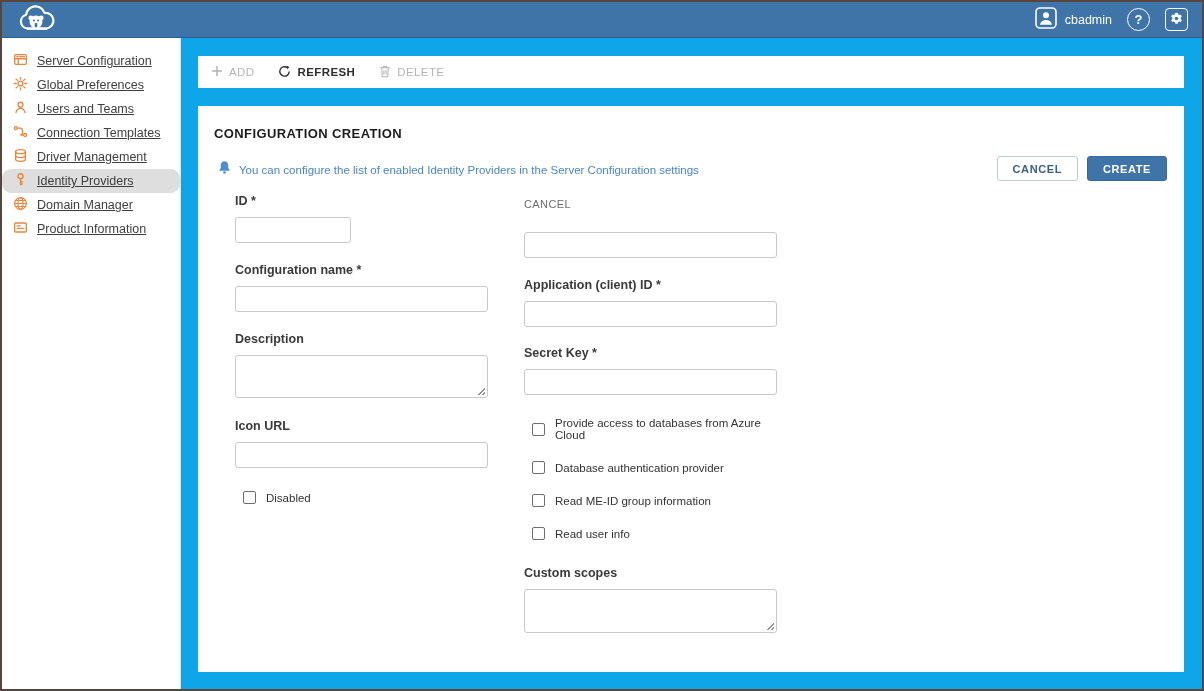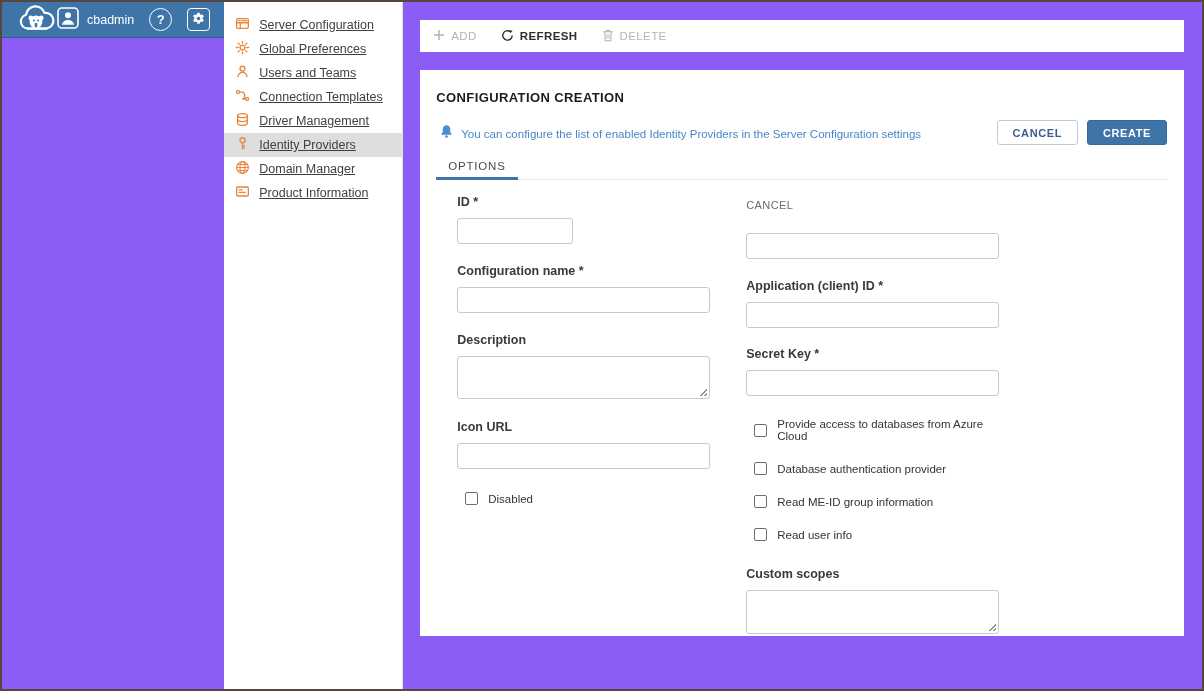--- a/index.html
+++ b/index.html
@@ -1,31 +1,31 @@
 <!DOCTYPE html>
 <html><head>
 <meta charset="utf-8">
 <style>
   * { box-sizing: border-box; }
   html,body { margin:0; padding:0; }
   body { width:1204px; height:691px; font-family:"Liberation Sans", sans-serif; }
-  .window { width:1204px; height:691px; border:2px solid #57463e; background:#8b5cf6; display:flex; flex-direction:row; overflow:hidden; }
+  .window { width:1204px; height:691px; border:2px solid #57463e; background:#0ea5e9; display:flex; flex-direction:column; overflow:hidden; }
 
   
   .topbar { height:36px; flex:0 0 auto; background:#3e74a8; border-bottom:1px solid #2e5d8c; display:flex; align-items:center; padding:0 14px 0 15px; }
   .topbar-right { margin-left:auto; display:flex; align-items:center; gap:15px; }
   .user-chip { display:flex; align-items:center; gap:8px; color:#fff; font-size:12.5px; cursor:pointer; }
   .icon-btn { width:23px; height:23px; border:1.5px solid #fff; border-radius:4px; display:flex; align-items:center; justify-content:center; color:#fff; font-size:13px; font-weight:bold; cursor:pointer; }
   .icon-btn.round { border-radius:50%; }
 
   
   .body-row { flex:1; display:flex; min-height:0; }
   .sidebar { width:179px; flex:0 0 auto; background:#fff; border-right:1px solid #e2e2e2; padding-top:11px; }
   .side-item { height:24px; display:flex; align-items:center; gap:9px; padding:0 11px; font-size:12.5px; color:#3f3f3f; cursor:pointer; white-space:nowrap;text-decoration:underline; }
-  .side-item.selected { background:#dedede; }
+  .side-item.selected { background:#dedede;border-radius:9px; }
   .side-item svg { flex:0 0 auto; }
   .main { flex:1; padding:18px 18px 0 17px; min-width:0; }
 
   
   .toolbar { background:#fff; height:32px; display:flex; align-items:center; gap:24px; padding:0 13px; }
   .tb-btn { display:flex; align-items:center; gap:6px; font-size:11.5px; letter-spacing:.4px; color:#b4b4b4; font-weight:500; cursor:default; }
   .tb-btn.enabled { color:#2f2f2f; font-weight:700; cursor:pointer; }
 
   
   .panel { background:#fff; margin-top:18px; height:566px; position:relative; padding:16px 16px 0; }
@@ -207,23 +207,20 @@
         <div class="info-row">
           <span>
             <svg width="15" height="15" viewBox="0 0 16 16">
                 <path fill="#4a8fd3" d="M8 1.4c-2.5 0-4 1.9-4 4.3v2.8L2.6 10.6v.9h10.8v-.9L12 8.5V5.7c0-2.4-1.5-4.3-4-4.3z"></path>
                 <circle cx="8" cy="13.3" r="1.4" fill="#4a8fd3"></circle>
               </svg>
           </span>
           <span class="info-text">You can configure the list of enabled Identity Providers in the Server Configuration settings</span>
         </div>
 
-        <div class="tabs">
-          <div class="tab">OPTIONS</div>
-        </div>
 
         <div class="panel-actions">
           <div class="btn btn-cancel">CANCEL</div>
           <div class="btn btn-create">CREATE</div>
         </div>
 
         <div class="form-cols">
 
           <div class="col">
             <div class="row-2">

